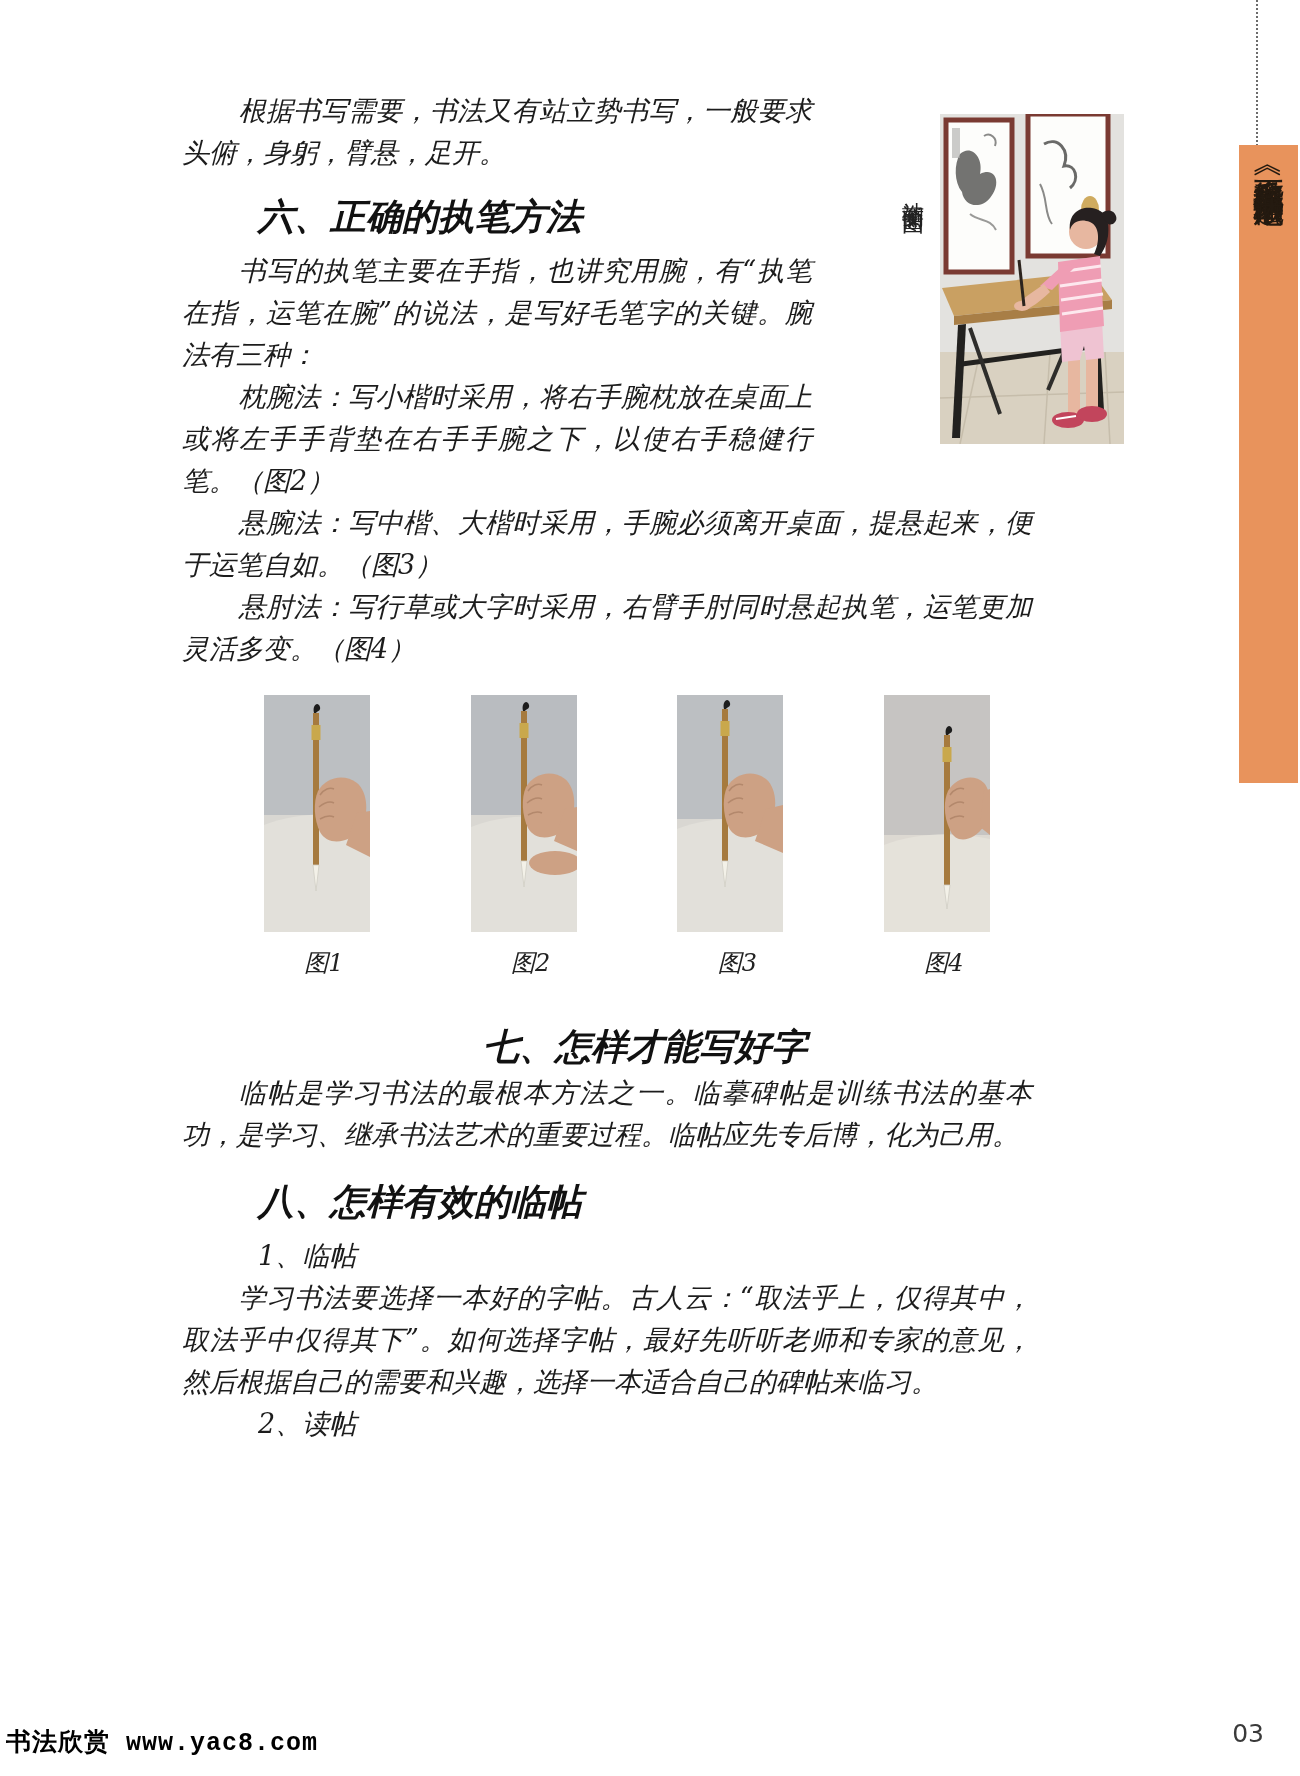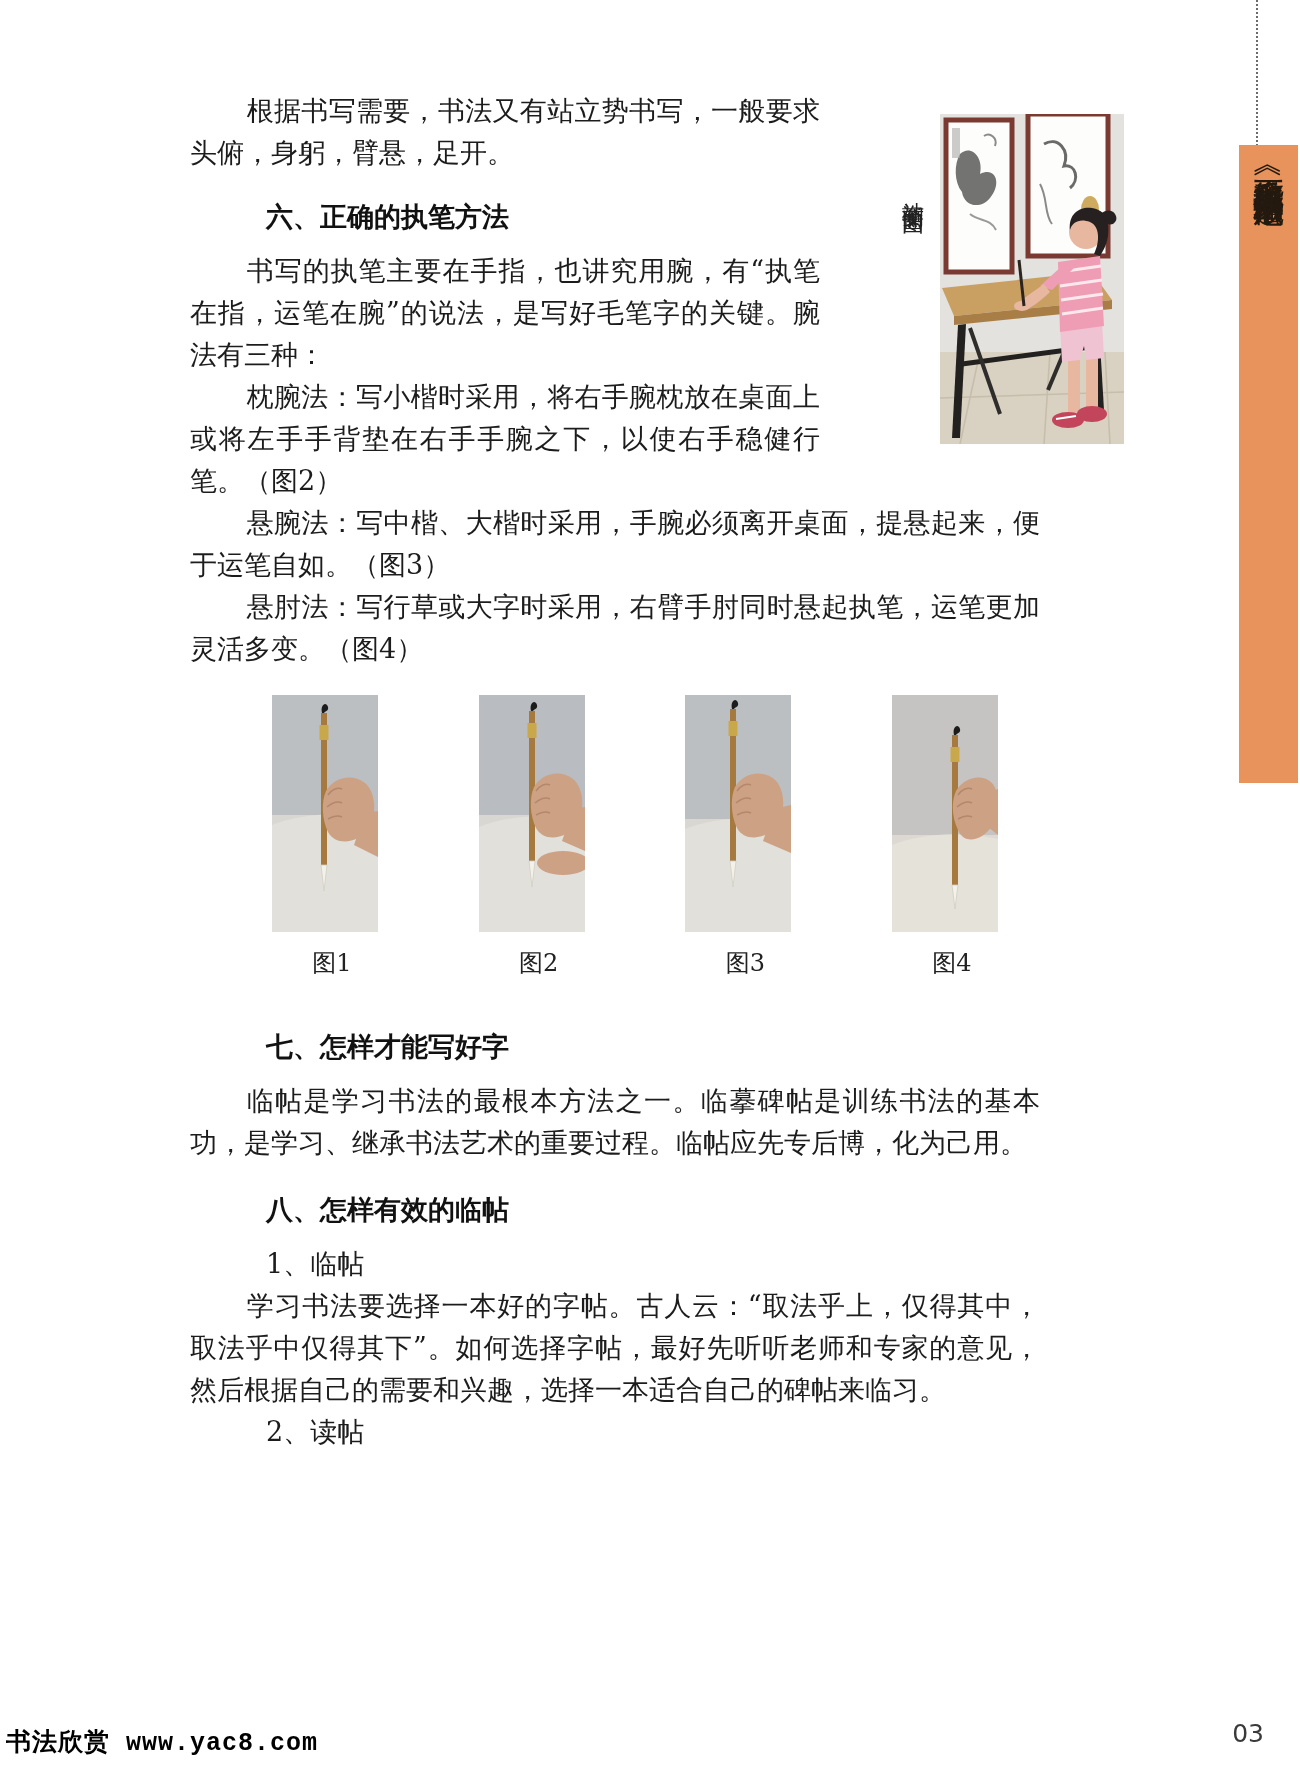--- a/index.html
+++ b/index.html
@@ -11,29 +11,29 @@
                border-right:2px dotted #6b6b6b;}
 
   
   .side-banner{position:absolute;left:1239px;top:145px;width:59px;height:638px;
                display:flex;align-items:flex-start;justify-content:center;}
   .side-banner .vtext{writing-mode:vertical-rl;text-orientation:mixed;
                font-size:31px;line-height:59px;letter-spacing:1px;color:#241a10;
                font-family:"DejaVu Serif", serif;padding-top:10px;}
 
   
-  .main{position:absolute;left:190px;top:90px;width:850px;
-        font-size:27px;line-height:42px;text-align:justify;text-justify:inter-character;}
+  .main{position:absolute;left:182px;top:90px;width:850px;
+        font-size:27px;line-height:42px;text-align:justify;text-justify:inter-character;font-style:italic;}
   .main p{margin:0;}
   .main p.indent{text-indent:2.1em;}
   .photo-spacer{float:right;width:220px;height:362px;}
   h2.sec{margin:0;font-family:"DejaVu Sans", sans-serif;font-weight:bold;
-         font-size:27px;line-height:42px;color:#111;margin-left:76px;text-align:left;}
+         font-size:36px;line-height:42px;color:#111;margin-left:76px;text-align:left;}
   h2.h6{margin-top:22px;margin-bottom:12px;}
-  h2.h7{margin-top:48px;margin-bottom:12px;}
+  h2.h7{margin-top:48px;margin-bottom:4px;text-align:center;}
   h2.h8{margin-top:25px;margin-bottom:12px;}
   p.subitem{margin-left:76px !important;text-align:left;}
 
   
   .stand-block{position:absolute;left:898px;top:112px;width:228px;height:332px;}
   .stand-caption{position:absolute;left:0;top:72px;writing-mode:vertical-rl;
                  font-size:22px;letter-spacing:3px;color:#222;
                  font-family:"DejaVu Serif", serif;}
   .stand-photo{position:absolute;left:42px;top:2px;width:184px;height:330px;}
 

